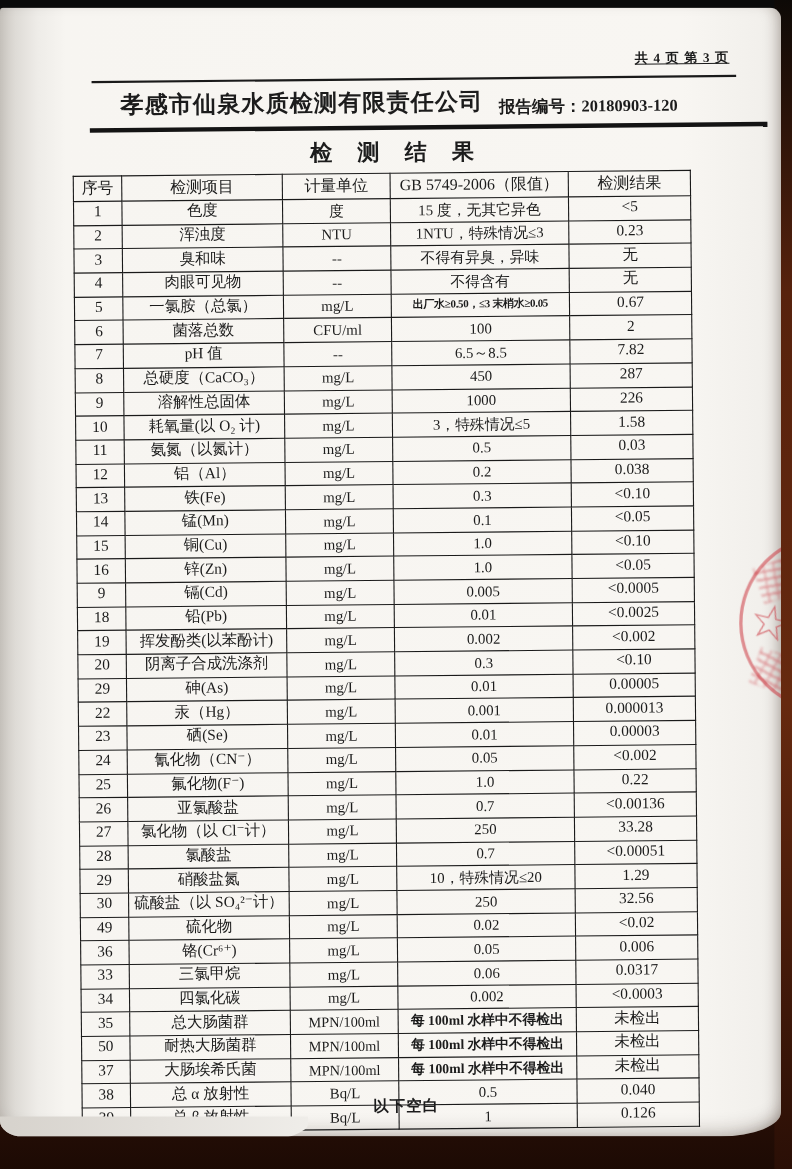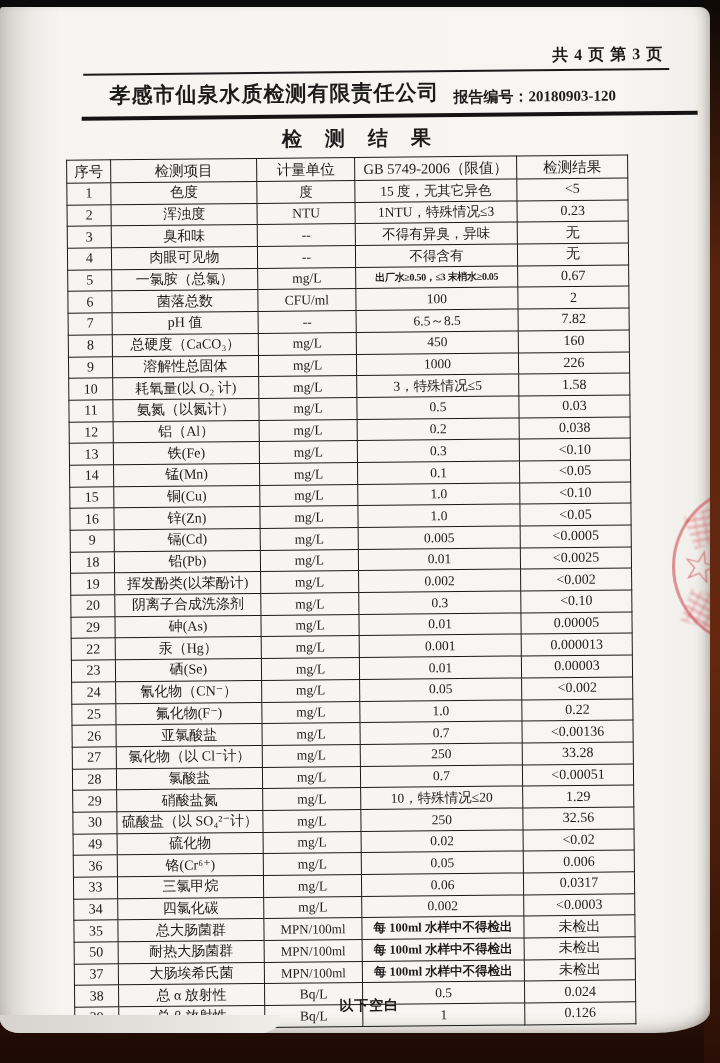--- a/index.html
+++ b/index.html
@@ -21,21 +21,21 @@
       #f7f5f1;
     border-radius:3px 10px 55px 20px / 3px 10px 22px 14px;
     box-shadow:inset -10px 0 14px -8px rgba(40,20,10,.35), inset 0 -14px 18px -12px rgba(40,20,10,.3);
   }
   .curl-left{position:absolute;left:0;top:1008px;width:280px;height:34px;
     background:linear-gradient(90deg,#d6d2cc,#efede9);
     border-radius:0 0 70% 40% / 0 0 30px 16px;}
   .content{position:absolute;left:0;top:0;width:710px;height:1026px;
     transform:rotate(-0.55deg);transform-origin:360px 560px;color:#1c1c1c;}
   
-  .page-indicator{position:absolute;top:40px;right:42px;font-size:16px;font-weight:bold;letter-spacing:1px;}
+  .page-indicator{position:absolute;top:40px;right:42px;font-size:12px;font-weight:bold;letter-spacing:1px;text-decoration:underline;}
   .rule-thin{position:absolute;left:88px;top:64px;width:586px;height:2px;background:#1a1a1a;}
   .company-name{position:absolute;left:114px;top:72px;font-size:21px;font-weight:bold;
     font-family:"Liberation Sans","DejaVu Sans",sans-serif;letter-spacing:1px;}
   .report-no{position:absolute;left:458px;top:82px;font-size:15px;font-weight:bold;}
   .rule-thick{position:absolute;left:86px;top:107px;width:616px;height:3.5px;background:#141414;}
   .doc-title{position:absolute;left:85px;top:118px;width:560px;text-align:center;
     font-size:20px;font-weight:bold;letter-spacing:9px;}
   
   table.results{
     position:absolute;left:70px;top:150px;width:561px;
@@ -175,21 +175,21 @@
     <td class="c-unit">--</td>
     <td class="c-limit">6.5～8.5</td>
     <td class="c-result">7.82</td>
   </tr>
 
   <tr>
     <td class="c-no">8</td>
     <td class="c-item">总硬度（CaCO₃）</td>
     <td class="c-unit">mg/L</td>
     <td class="c-limit">450</td>
-    <td class="c-result">160</td>
+    <td class="c-result">287</td>
   </tr>
 
   <tr>
     <td class="c-no">9</td>
     <td class="c-item">溶解性总固体</td>
     <td class="c-unit">mg/L</td>
     <td class="c-limit">1000</td>
     <td class="c-result">226</td>
   </tr>
 
@@ -415,21 +415,21 @@
     <td class="c-unit">MPN/100ml</td>
     <td class="c-limit">每 100ml 水样中不得检出</td>
     <td class="c-result">未检出</td>
   </tr>
 
   <tr>
     <td class="c-no">38</td>
     <td class="c-item">总 α 放射性</td>
     <td class="c-unit">Bq/L</td>
     <td class="c-limit">0.5</td>
-    <td class="c-result">0.024</td>
+    <td class="c-result">0.040</td>
   </tr>
 
   <tr>
     <td class="c-no">39</td>
     <td class="c-item">总 β 放射性</td>
     <td class="c-unit">Bq/L</td>
     <td class="c-limit">1</td>
     <td class="c-result">0.126</td>
   </tr>
 </tbody>

